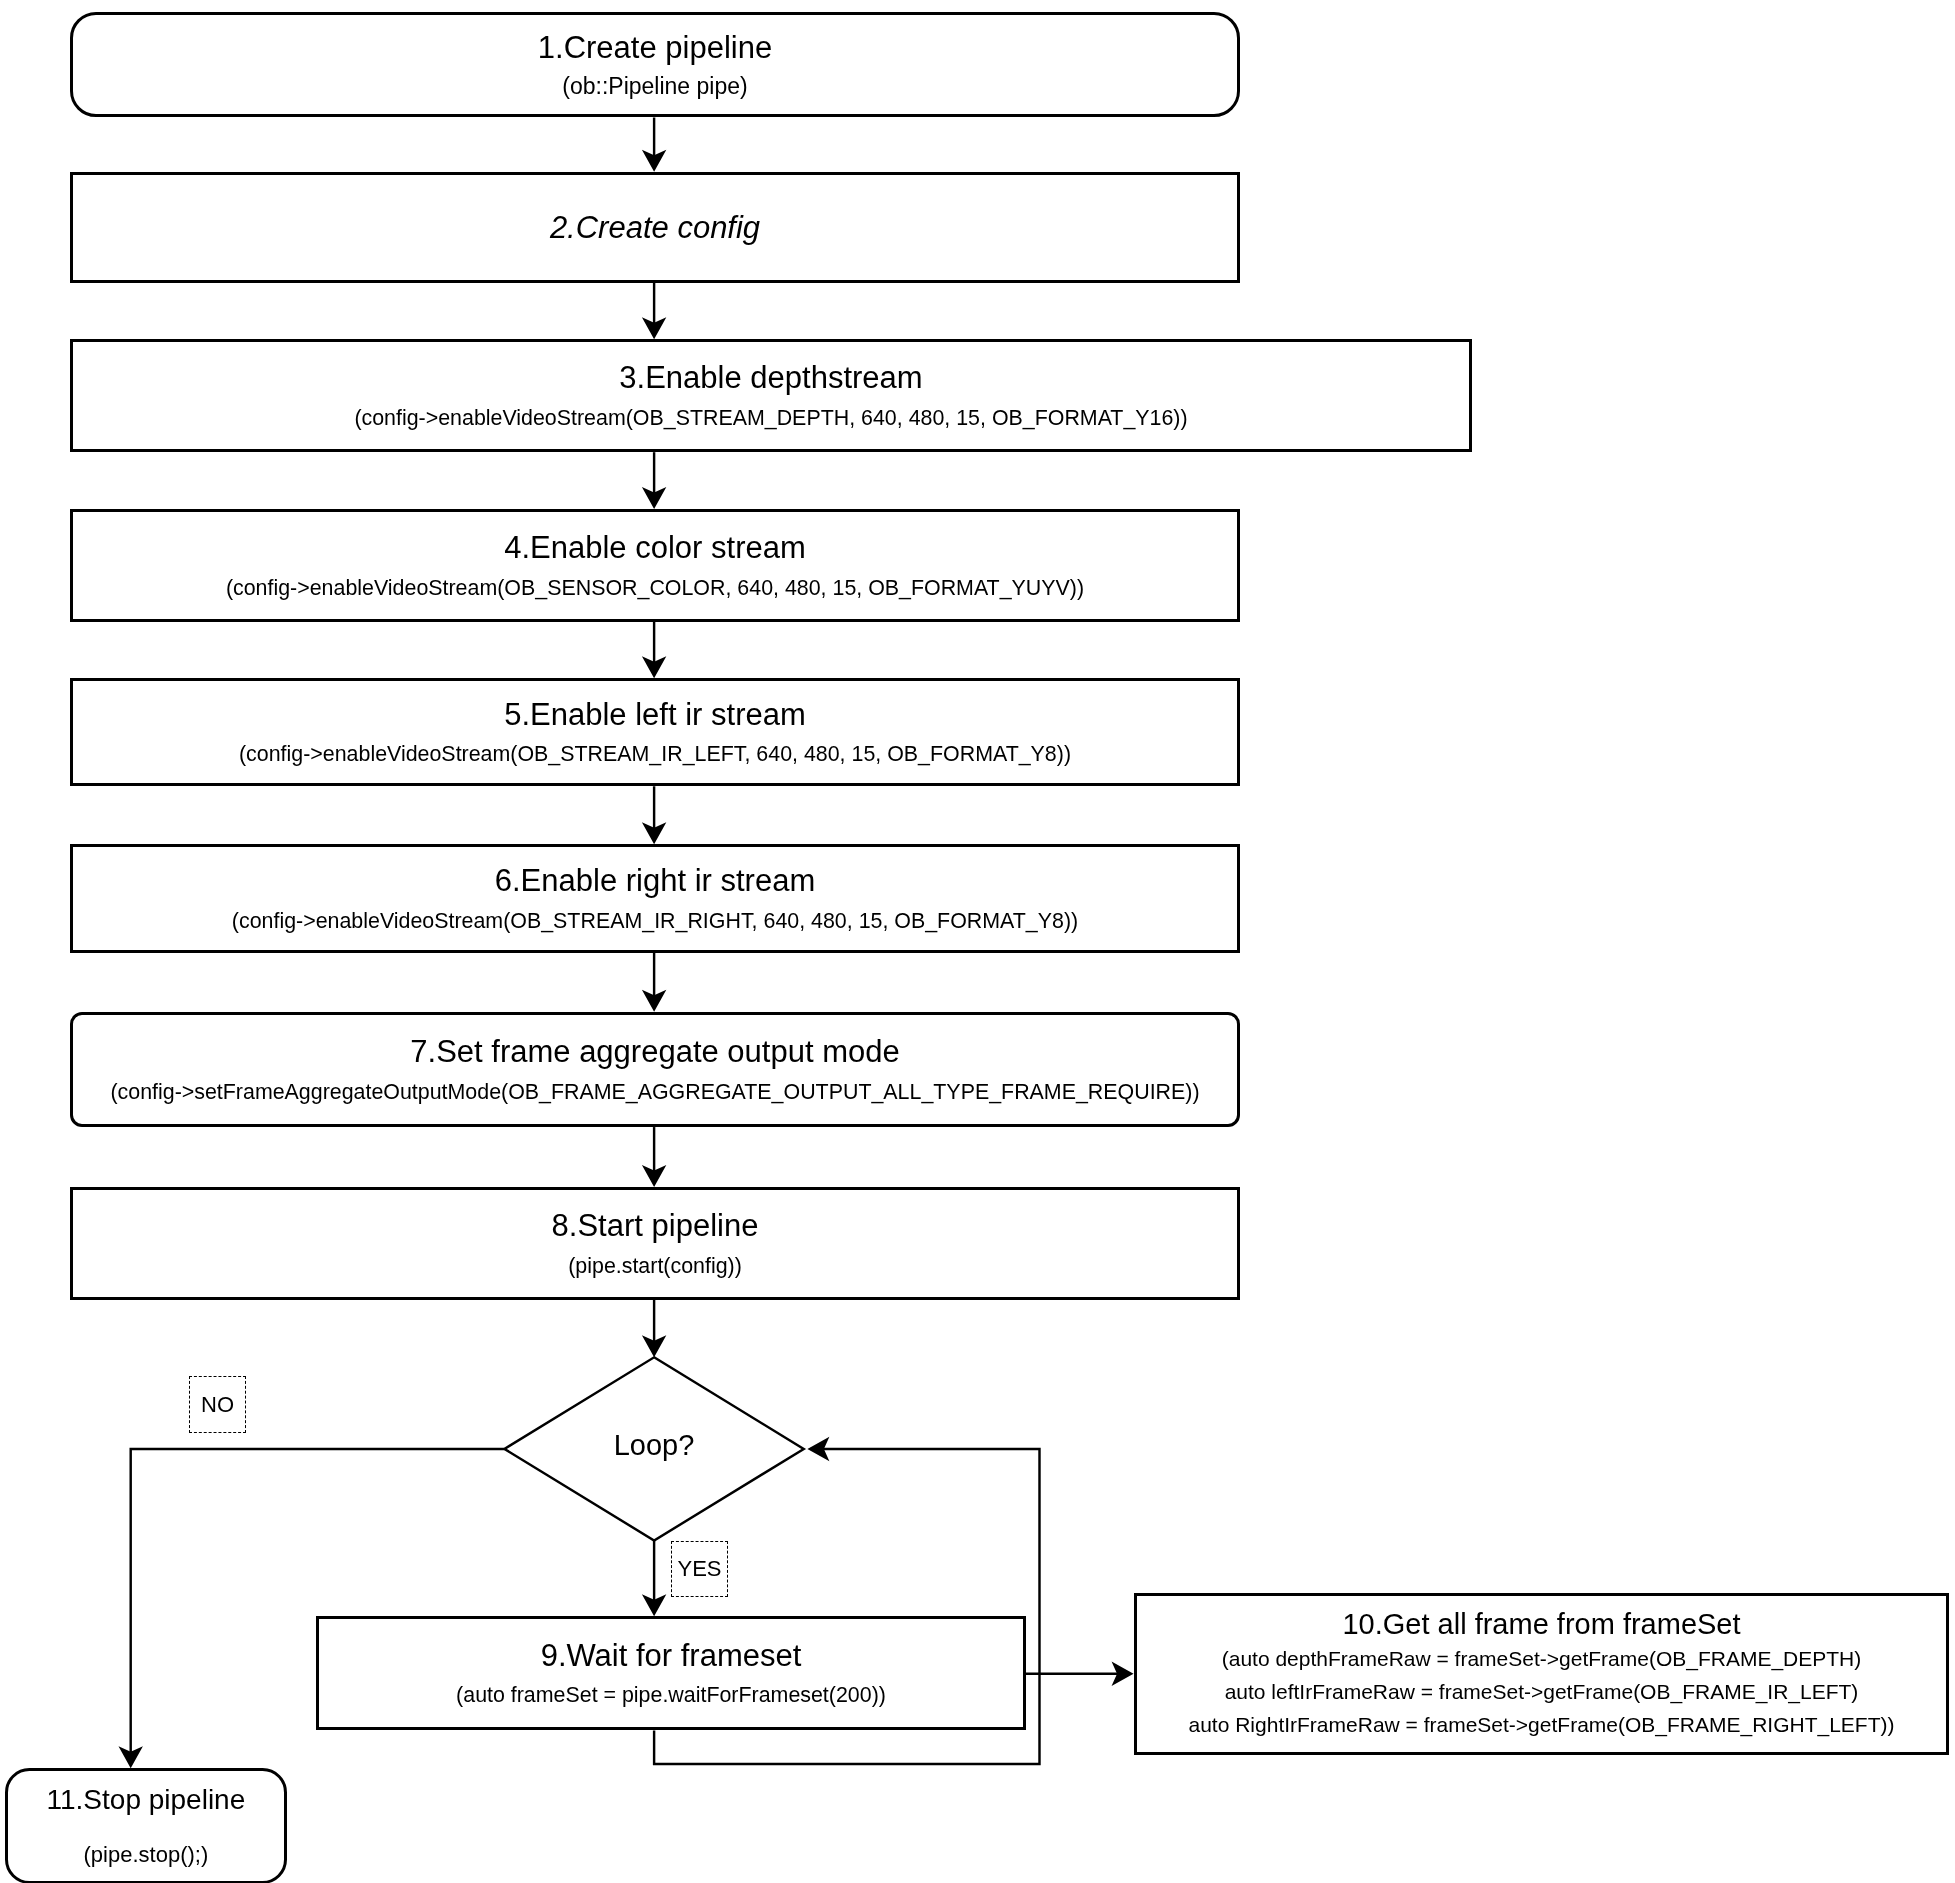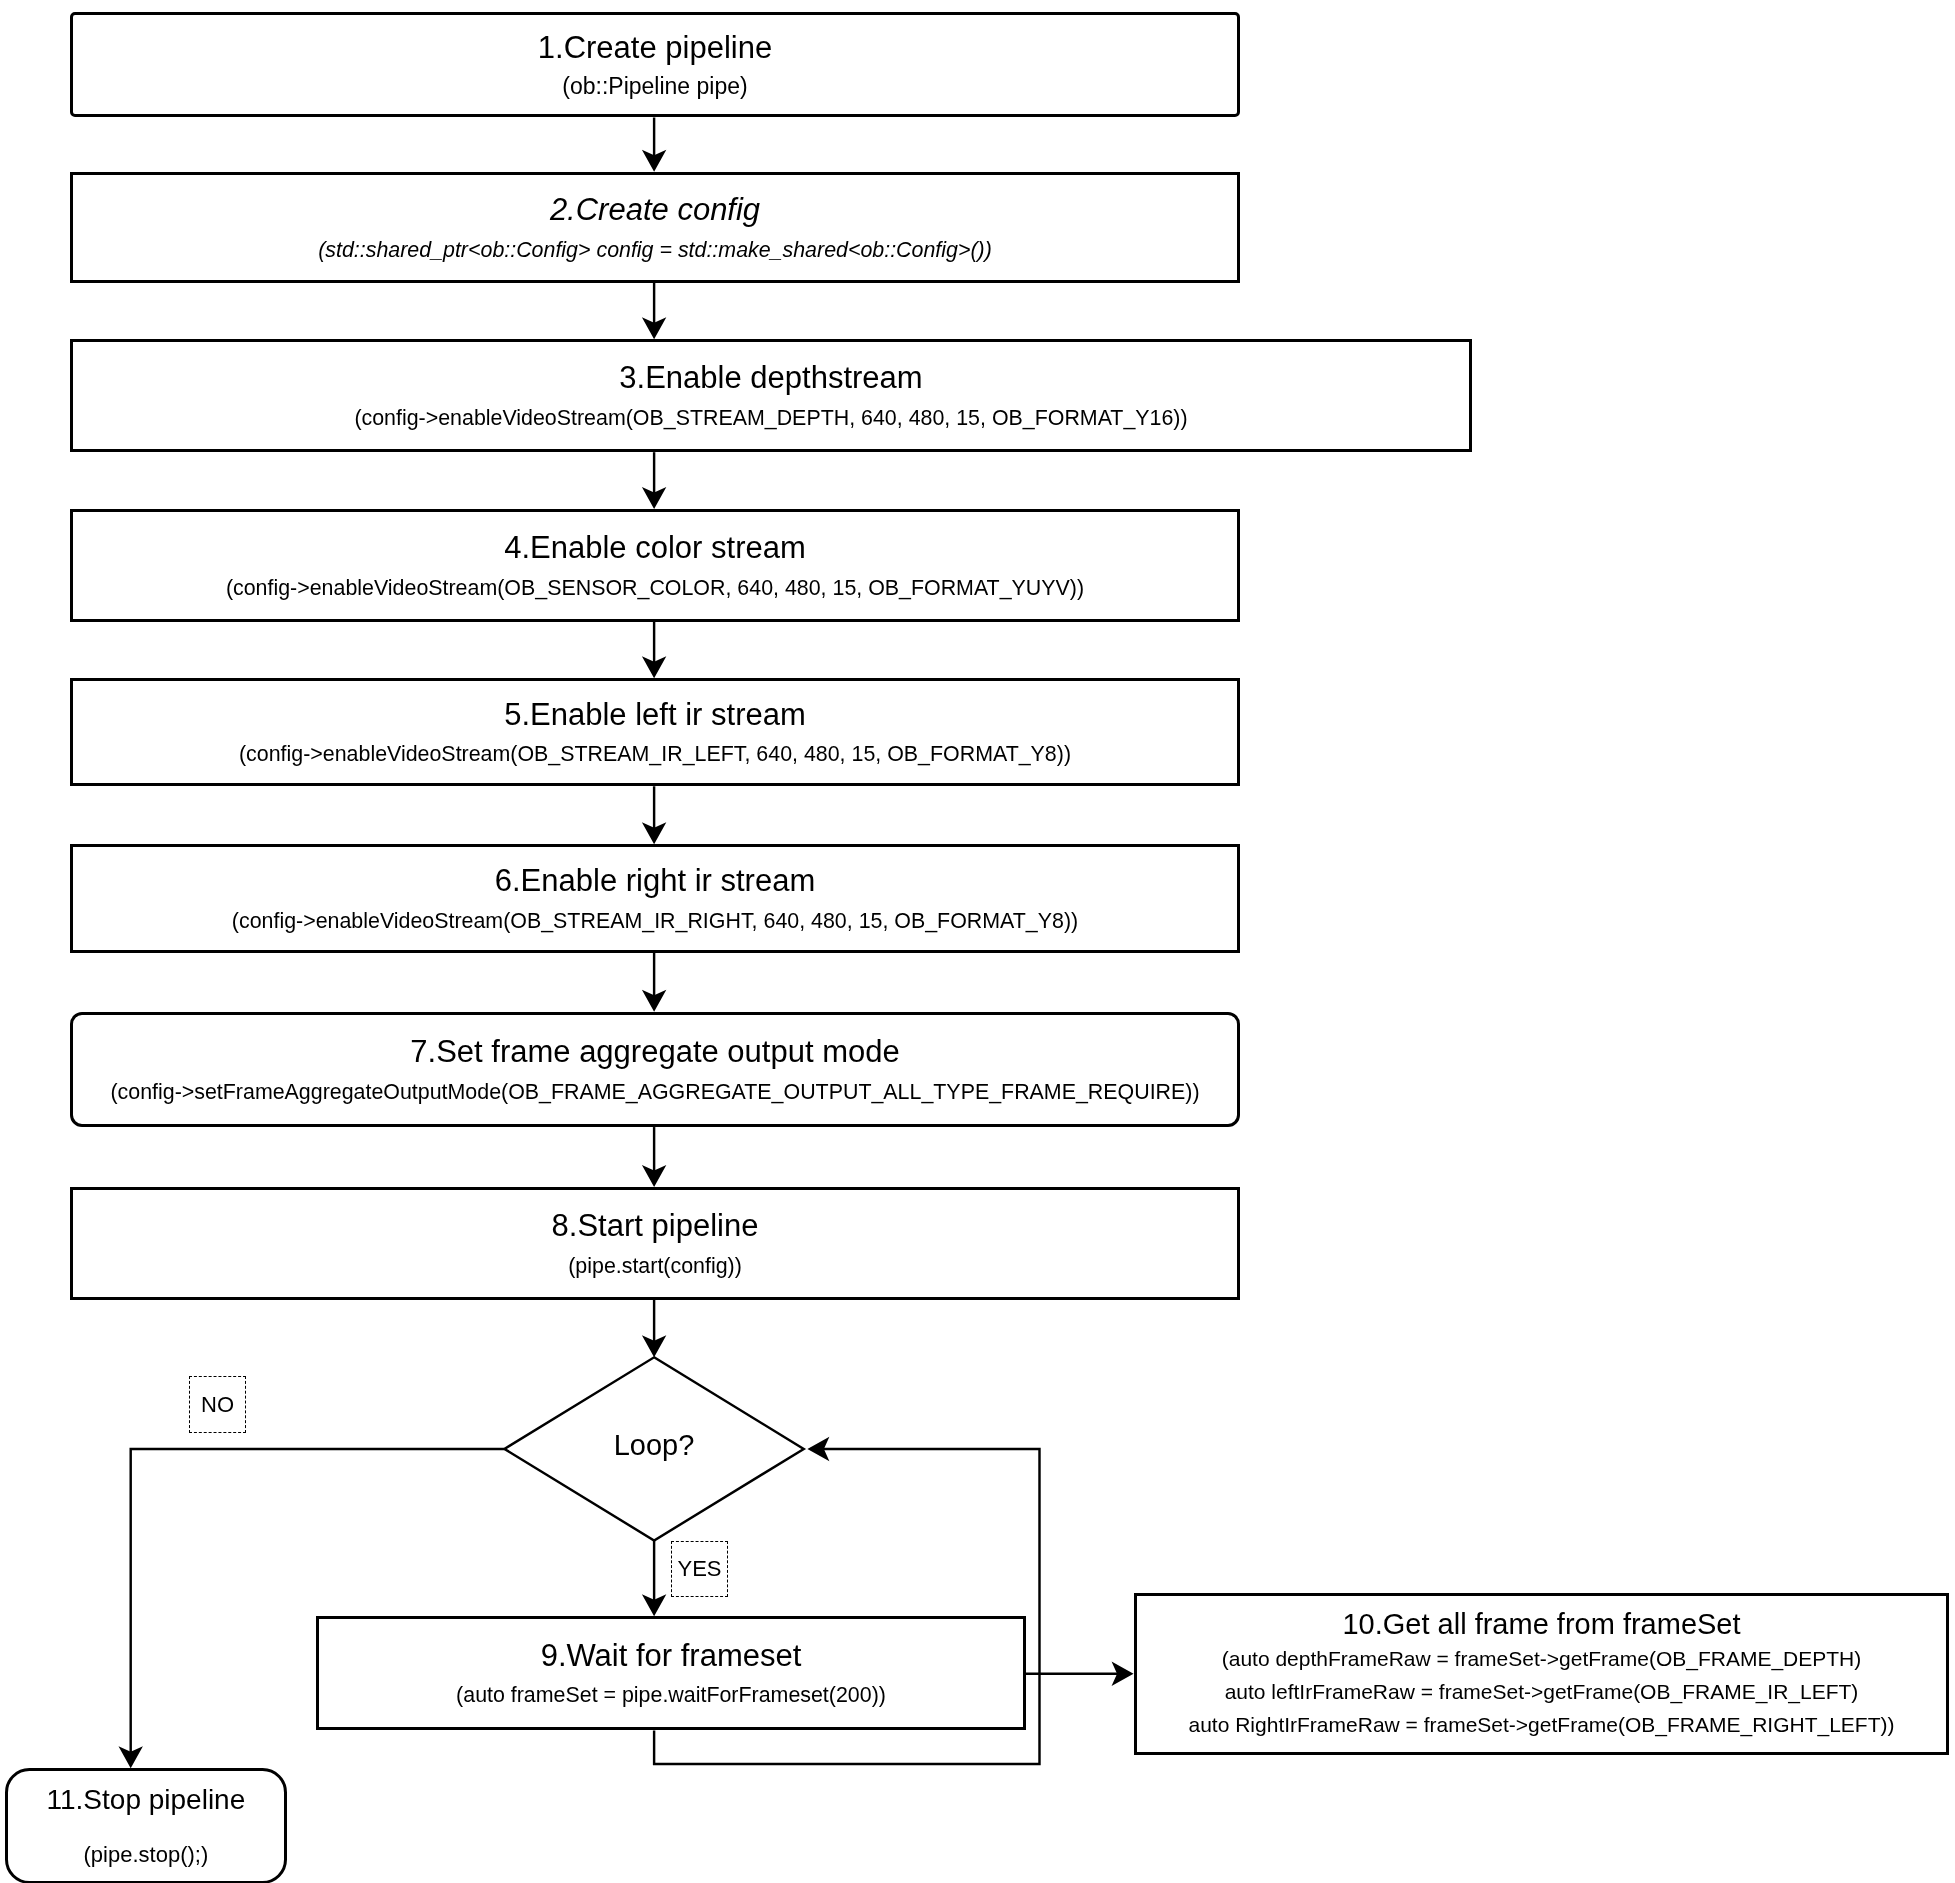--- a/index.html
+++ b/index.html
@@ -9,21 +9,21 @@
   }
   svg.wires { position:absolute; left:0; top:0; width:1955px; height:1884px; }
   .node {
     position:absolute; box-sizing:border-box; background:#ffffff;
     border:3.1px solid #000; display:flex; flex-direction:column;
     align-items:center; justify-content:center; text-align:center;
     gap:9.8px; line-height:1.15; white-space:nowrap;
   }
   .node .title { font-size:31px; }
   .node .code  { font-size:21.4px; }
-  .rounded { border-radius:5px; }
+  .rounded { border-radius:26px; }
 
   #n1  { left:70px;  top:12.2px;   width:1170px; height:105px; gap:7.3px; }
   #n1 .code { font-size:23px; }
   #n2  { left:70px;  top:172px;  width:1170px; height:111px;font-style:italic; }
   #n3  { left:70px;  top:339px;  width:1402px; height:113px; }
   #n4  { left:70px;  top:509px;  width:1170px; height:113px; }
   #n5  { left:70px;  top:678px; width:1170px; height:108px; }
   #n6  { left:70px;  top:844px; width:1170px; height:109px; }
   #n7  { left:70px;  top:1012px; width:1170px; height:115px;border-radius:12px; }
   #n8  { left:70px;  top:1187px; width:1170px; height:113px; }
@@ -84,21 +84,20 @@
     </g>
   </svg>
 
   <div class="node rounded" id="n1">
     <div class="title">1.Create pipeline</div>
     <div class="code">(ob::Pipeline pipe)</div>
   </div>
 
   <div class="node" id="n2">
     <div class="title">2.Create config</div>
-    <div class="code">(std::shared_ptr&lt;ob::Config&gt; config = std::make_shared&lt;ob::Config&gt;())</div>
   </div>
 
   <div class="node" id="n3">
     <div class="title">3.Enable depthstream</div>
     <div class="code">(config-&gt;enableVideoStream(OB_STREAM_DEPTH, 640, 480, 15, OB_FORMAT_Y16))</div>
   </div>
 
   <div class="node" id="n4">
     <div class="title">4.Enable color stream</div>
     <div class="code">(config-&gt;enableVideoStream(OB_SENSOR_COLOR, 640, 480, 15, OB_FORMAT_YUYV))</div>

